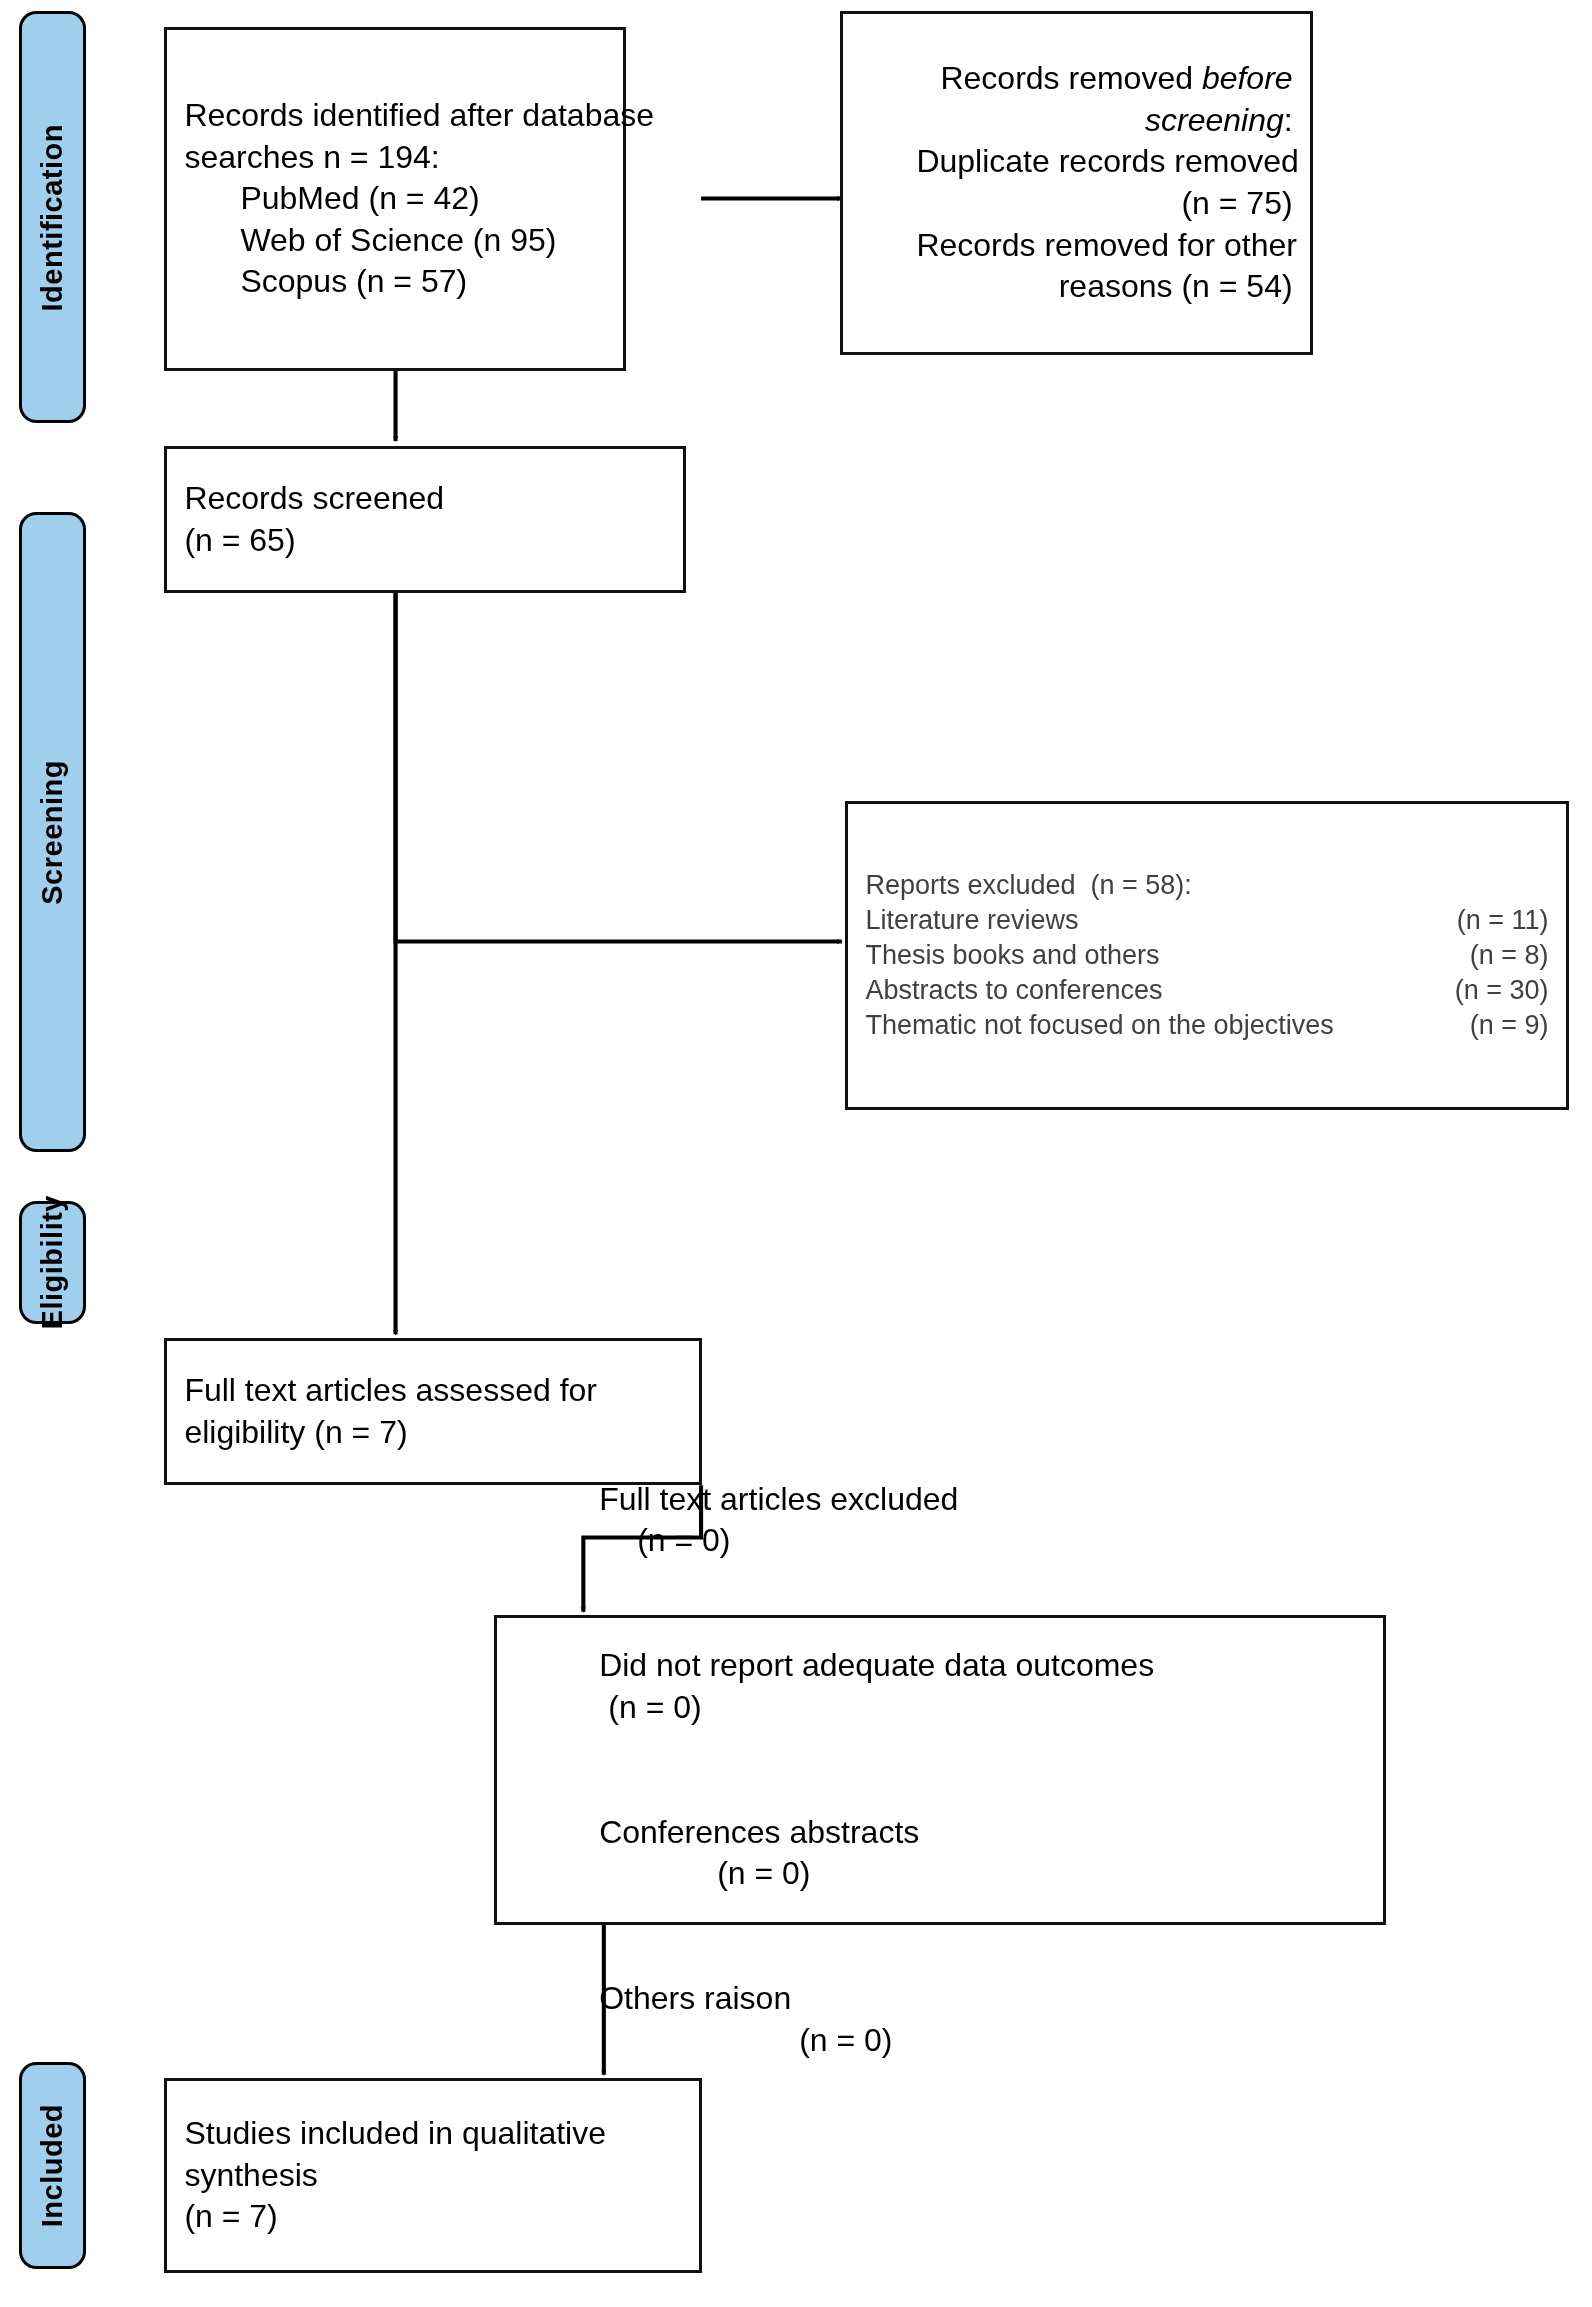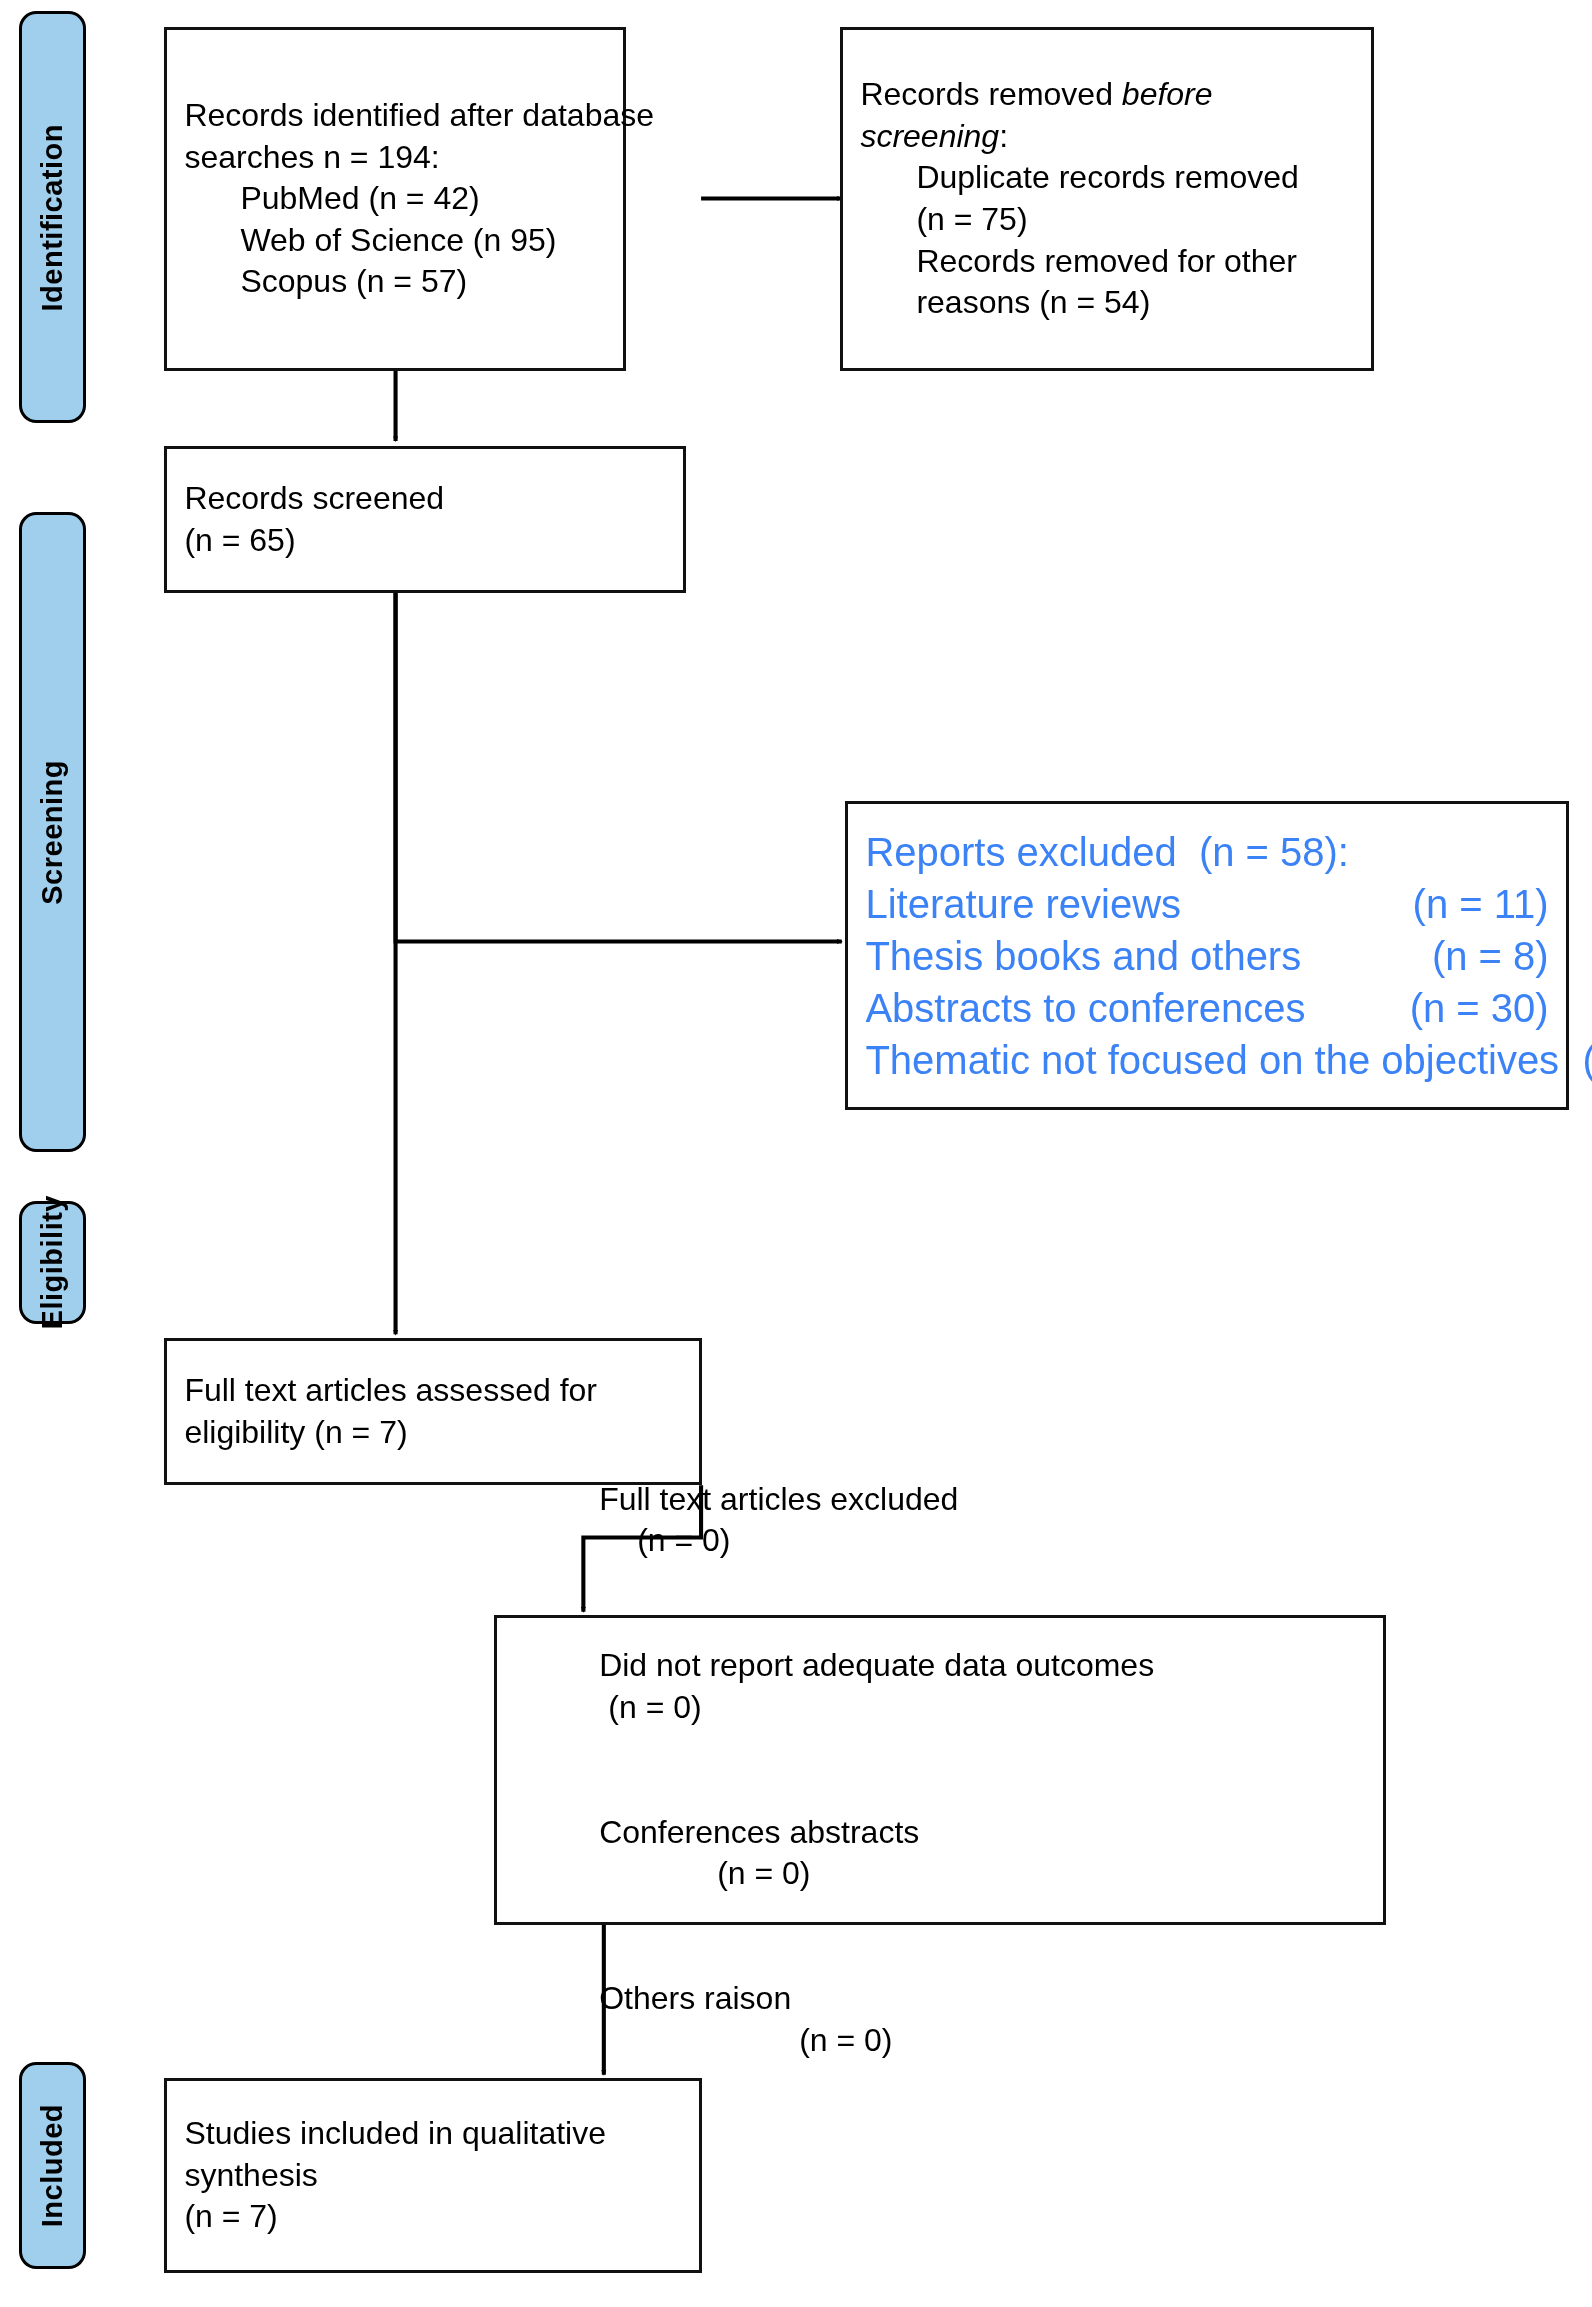--- a/index.html
+++ b/index.html
@@ -62,23 +62,23 @@
     display: block;
     white-space: pre;
   }
   .box-text .indent {
     padding-left: 56px;
   }
   .it {
     font-style: italic;
   }
   .two-col {
-    font-size: 40px;
+    font-size: 27px;
     line-height: 1.30;
-    color: #3b82f6;
+    color: #404040;
     padding: 0 17.4px;
   }
   .two-col .row {
     display: flex;
     white-space: pre;
   }
   .two-col .row .lbl {
     flex: 0 0 auto;
   }
   .two-col .row .val {
@@ -161,21 +161,21 @@
   <div class="flow-box" style="left:164px; top:27px; width:462px; height:344px;">
     <div class="box-text">
       <span class="ln">Records identified after database</span>
       <span class="ln">searches n = 194:</span>
       <span class="ln indent">PubMed (n = 42)</span>
       <span class="ln indent">Web of Science (n 95)</span>
       <span class="ln indent">Scopus (n = 57)</span>
     </div>
   </div>
 
-  <div class="flow-box" style="left:840px; top:27px; width:534px; height:344px;">
+  <div class="flow-box" style="left:840px; top:11px; width:473px; height:344px;text-align:right;">
     <div class="box-text">
       <span class="ln"><span>Records removed </span><span class="it">before</span></span>
       <span class="ln"><span class="it">screening</span><span>:</span></span>
       <span class="ln indent">Duplicate records removed</span>
       <span class="ln indent">(n = 75)</span>
       <span class="ln indent">Records removed for other</span>
       <span class="ln indent">reasons (n = 54)</span>
     </div>
   </div>
 

